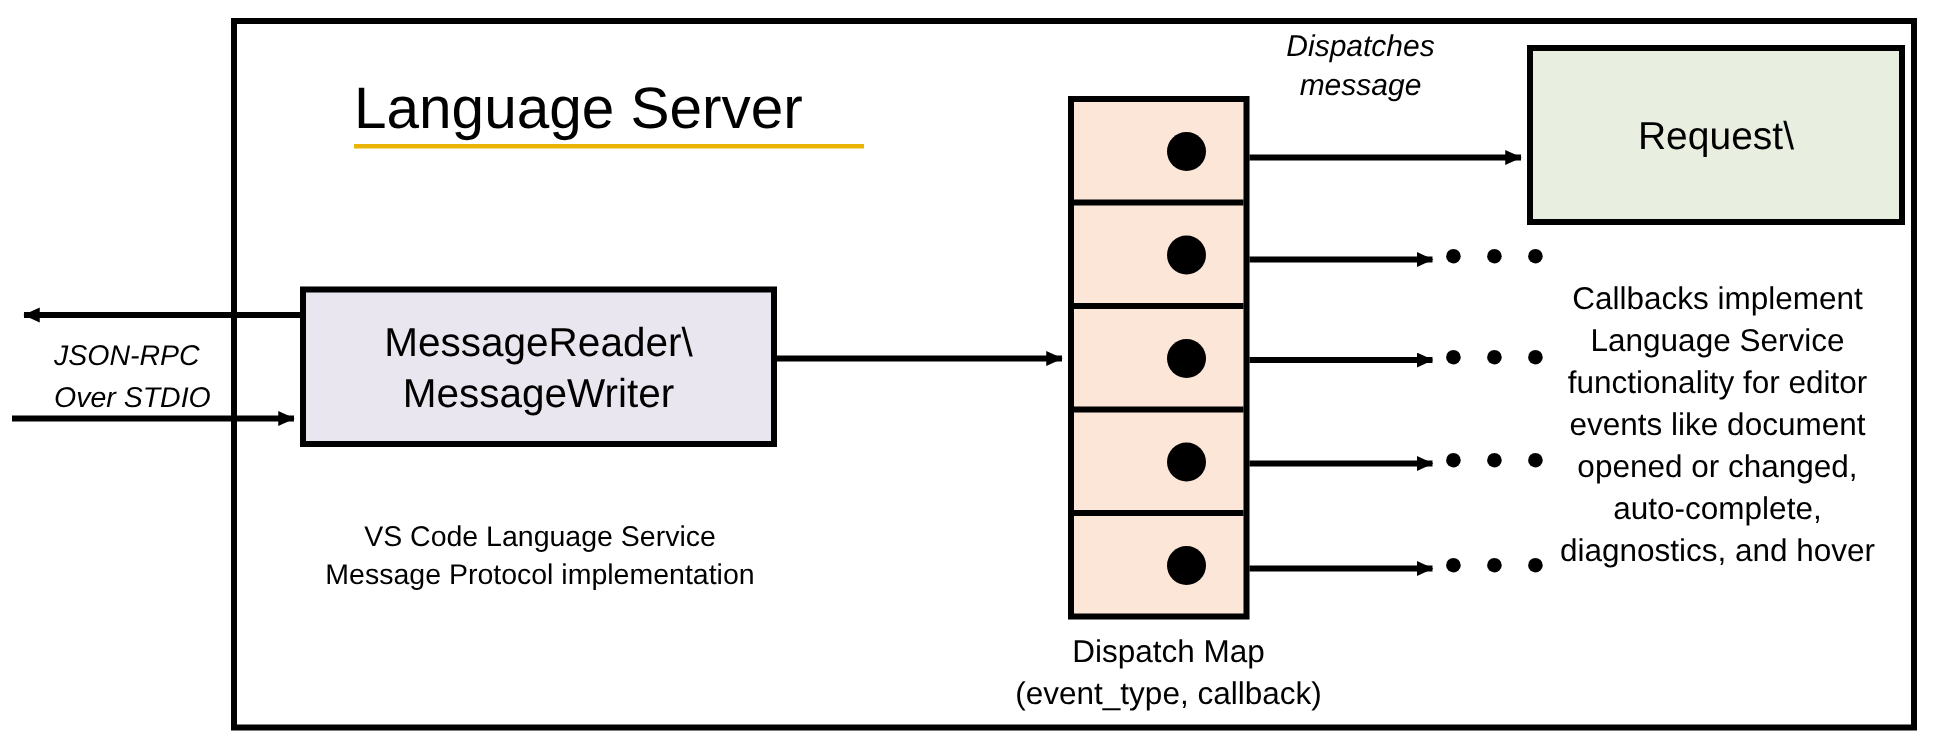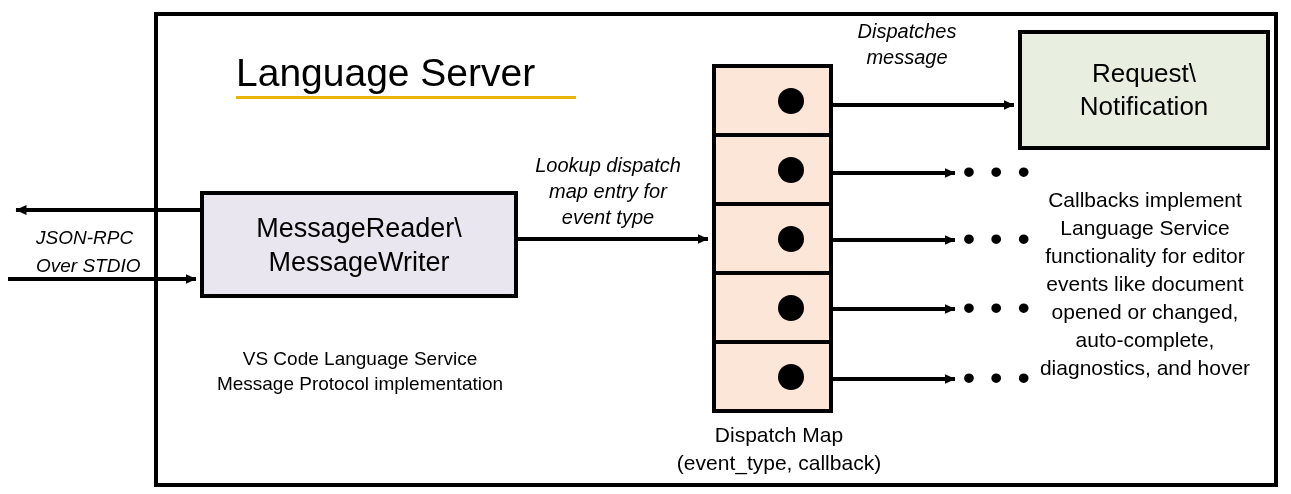--- a/index.html
+++ b/index.html
@@ -181,25 +181,20 @@
     <div>
       <div>MessageReader\</div>
       <div>MessageWriter</div>
     </div>
   </div>
   <div class="abs caption" id="message-rw-caption">
     <div>VS Code Language Service</div>
     <div>Message Protocol implementation</div>
   </div>
 
-  <div class="abs edge-label" id="lookup-label">
-    <div>Lookup dispatch</div>
-    <div>map entry for</div>
-    <div>event type</div>
-  </div>
 
   <div class="abs" id="dispatch-map">
     <div class="map-row">
       <span class="map-dot"></span>
     </div>
     <div class="map-row">
       <span class="map-dot"></span>
     </div>
     <div class="map-row">
       <span class="map-dot"></span>
@@ -222,21 +217,20 @@
   </div>
 
   <div class="abs ellipsis" style="left:963px; top:162px;">• • •</div>
   <div class="abs ellipsis" style="left:963px; top:229px;">• • •</div>
   <div class="abs ellipsis" style="left:963px; top:298px;">• • •</div>
   <div class="abs ellipsis" style="left:963px; top:368px;">• • •</div>
 
   <div class="abs node-box" id="callback-box">
     <div>
       <div>Request\</div>
-      <div>Notification</div>
     </div>
   </div>
   <div class="abs caption" id="callback-caption">
     <div>Callbacks implement</div>
     <div>Language Service</div>
     <div>functionality for editor</div>
     <div>events like document</div>
     <div>opened or changed,</div>
     <div>auto-complete,</div>
     <div>diagnostics, and hover</div>

